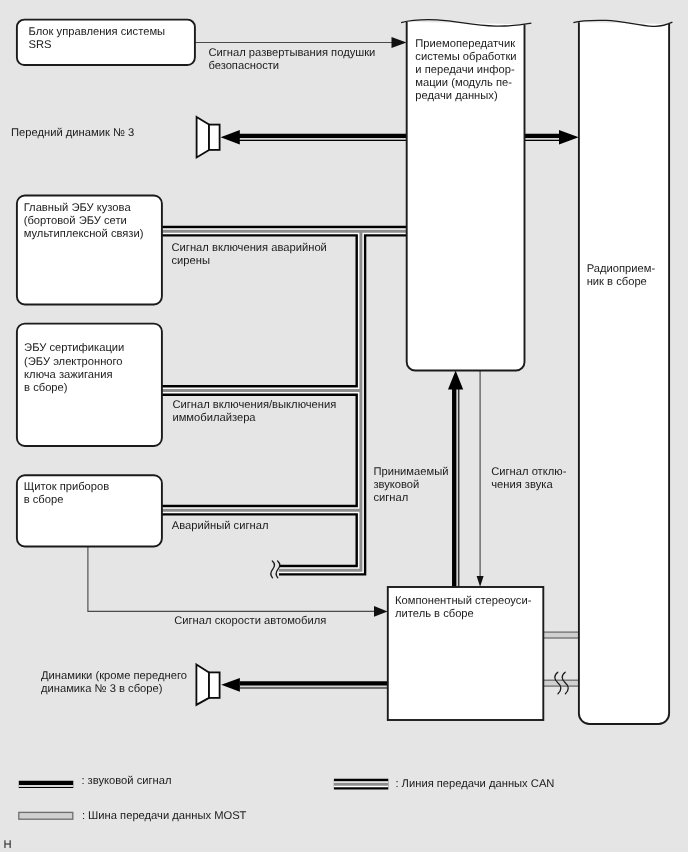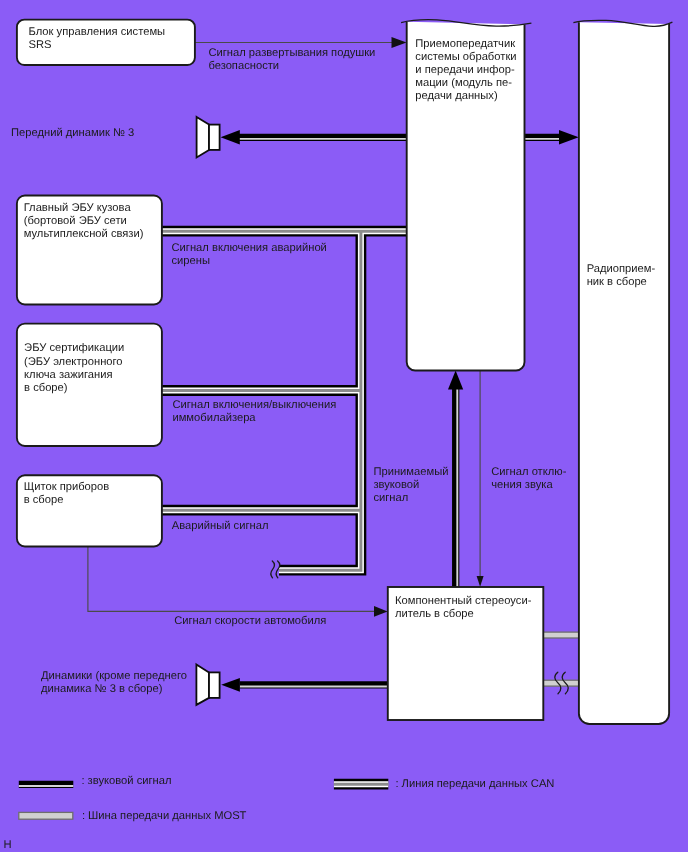--- a/index.html
+++ b/index.html
@@ -1,17 +1,17 @@
 <!DOCTYPE html>
 <html><head>
 <meta charset="utf-8">
 <style>
   html,body{margin:0;padding:0;background:#ffffff;}
   body{width:688px;height:852px;font-family:"Liberation Sans",sans-serif;overflow:hidden;}
-  #stage{position:relative;width:688px;height:852px;background:#8b5cf6;}
+  #stage{position:relative;width:688px;height:852px;background:#e5e5e5;}
   #diagram{will-change:transform;}
   #diagram{position:absolute;top:0;left:0;display:block;}
   text{font-family:"Liberation Sans",sans-serif;font-size:11.2px;fill:#1b1b1b;white-space:pre;
        -webkit-font-smoothing:antialiased;text-rendering:geometricPrecision;}
   .boxline{fill:#ffffff;stroke:#1b1b1b;stroke-width:1.9;}
   .boxpath{fill:#ffffff;stroke:#1b1b1b;stroke-width:1.9;stroke-linecap:butt;stroke-linejoin:miter;}
   .wave{fill:none;stroke:#1b1b1b;stroke-width:1.3;}
   .thinline{fill:none;stroke:#4a4a4a;stroke-width:1.15;}
   .thinhead{fill:#111111;stroke:none;}
   .audio-out{fill:none;stroke:#000000;stroke-width:7.3;stroke-linejoin:miter;}

